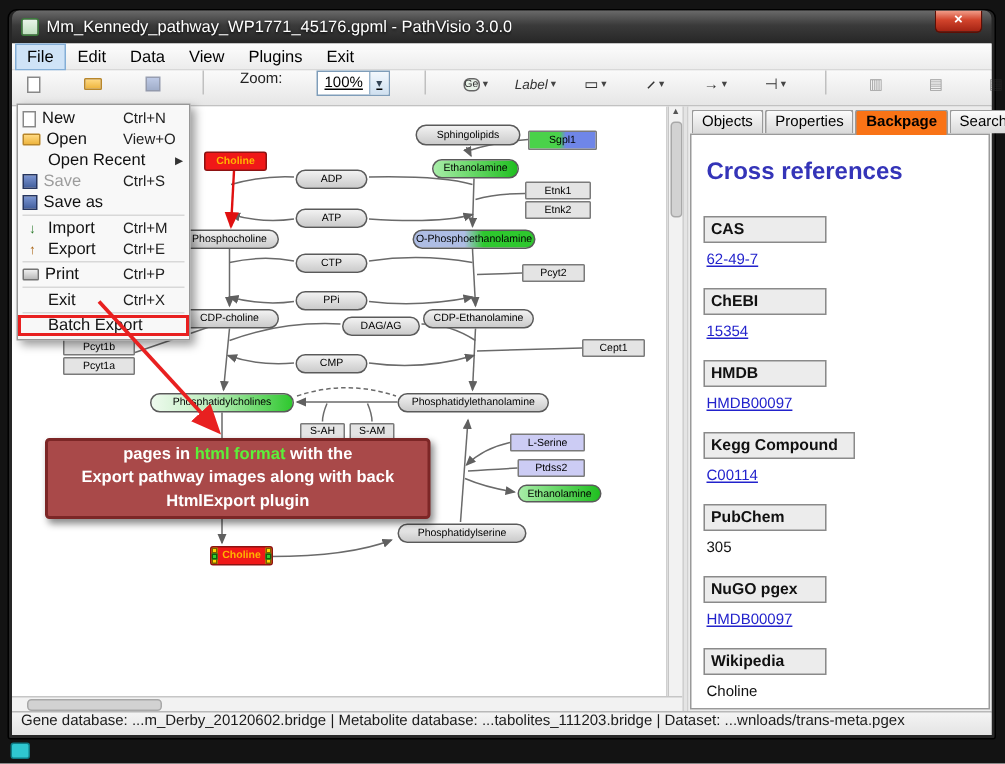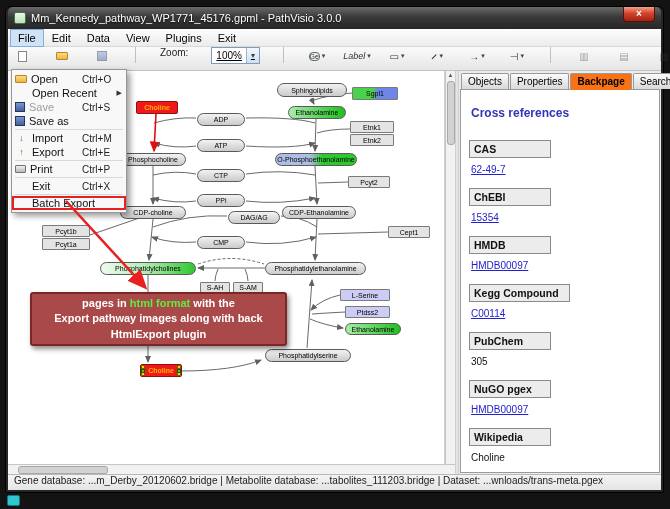--- a/index.html
+++ b/index.html
@@ -70,21 +70,21 @@
               display:flex;flex-direction:column;align-items:center;justify-content:center;text-align:center;}
   .annotation .hl{color:#5cf03a;}
 
   .splitter{width:4px;background:#e4e4e4;border-left:1px solid #cfcfcf;border-right:1px solid #cfcfcf;}
   .rightpanel{width:202px;flex:none;display:flex;flex-direction:column;background:#ececec;}
   .tabs{display:flex;align-items:flex-end;height:18px;padding:2px 2px 0;gap:1px;}
   .tab{font-size:10px;padding:2px 6px 2px;background:linear-gradient(#fbfbfb,#d9d9d9);
        border:1px solid #9a9a9a;border-bottom:none;border-radius:2px 2px 0 0;white-space:nowrap;}
   .tab.active{background:#f97316;position:relative;top:1px;padding-bottom:3px;font-weight:bold;}
   .panel-body{flex:1;background:#fff;border:1px solid #9a9a9a;margin:0 1px 1px;padding:8px 8px;overflow:hidden;}
-  .bp-title{color:#3434b8;font-weight:bold;font-size:12px;margin:8px 0 20px 2px;}
+  .bp-title{color:#3434b8;font-weight:bold;font-size:16px;margin:8px 0 20px 2px;}
   .bp-box{width:fit-content;min-width:82px;background:#ececec;border:1px solid #8a8a8a;
           font-weight:bold;font-size:10.5px;padding:2px 10px 2px 4px;color:#111;}
   .bp-val{font-size:10px;margin:6px 0 13px 2px;color:#111;}
   .bp-val.link{color:#2222cc;text-decoration:underline;}
 
   .statusbar{height:16px;background:linear-gradient(#f4f4f4,#e4e4e4);border-top:1px solid #b8b8b8;
              display:flex;padding:0 6px;font-size:10px;color:#1a1a1a;white-space:nowrap;overflow:hidden;}
 
   .filemenu{position:absolute;left:3px;top:40px;width:116px;background:#f8f8f8;border:1px solid #979797;
             box-shadow:3px 3px 6px rgba(0,0,0,.4);z-index:50;padding:2px 0;font-size:11px;}
@@ -331,23 +331,28 @@
         </div>
       </div>
     </div>
 
     <div class="statusbar">
       <span>Gene database: ...m_Derby_20120602.bridge | Metabolite database: ...tabolites_111203.bridge | Dataset: ...wnloads/trans-meta.pgex</span>
     </div>
 
     <div class="filemenu">
         <div class="fm-item">
+          <span class="fm-icon ic-new"></span>
+          <span class="fm-label">New</span>
+          <span class="fm-short">Ctrl+N</span>
+        </div>
+        <div class="fm-item">
           <span class="fm-icon ic-open"></span>
           <span class="fm-label">Open</span>
-          <span class="fm-short">Ctrl+O</span>
+          <span class="fm-short">View+O</span>
         </div>
         <div class="fm-item">
           <span class="fm-icon"></span>
           <span class="fm-label">Open Recent</span>
           <span class="fm-short"></span>
           <span class="fm-sub">▶</span>
         </div>
         <div class="fm-item disabled">
           <span class="fm-icon ic-save"></span>
           <span class="fm-label">Save</span>

